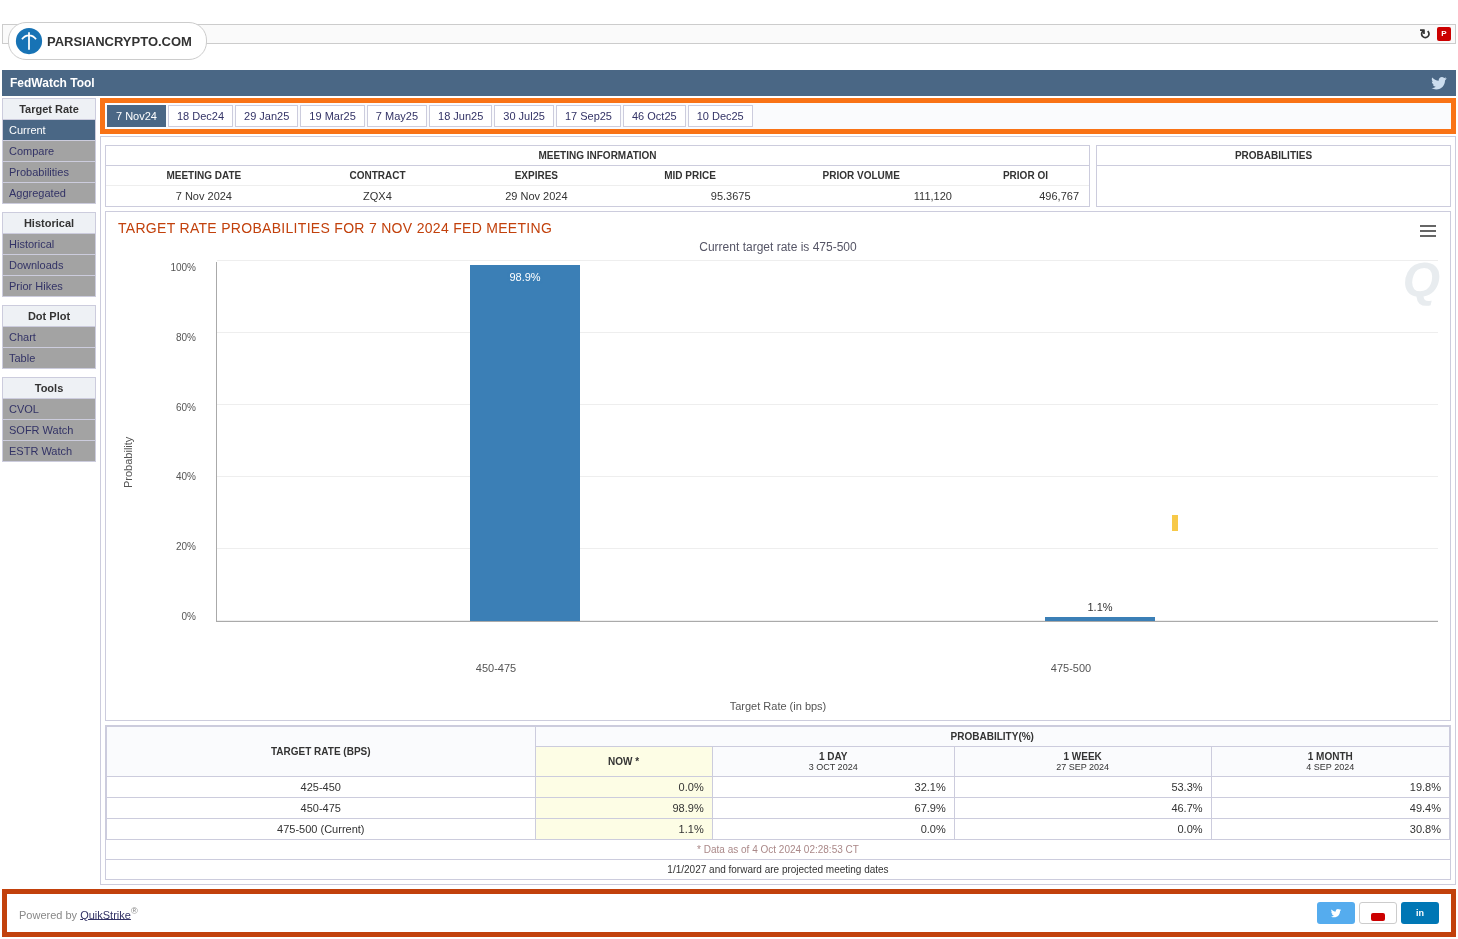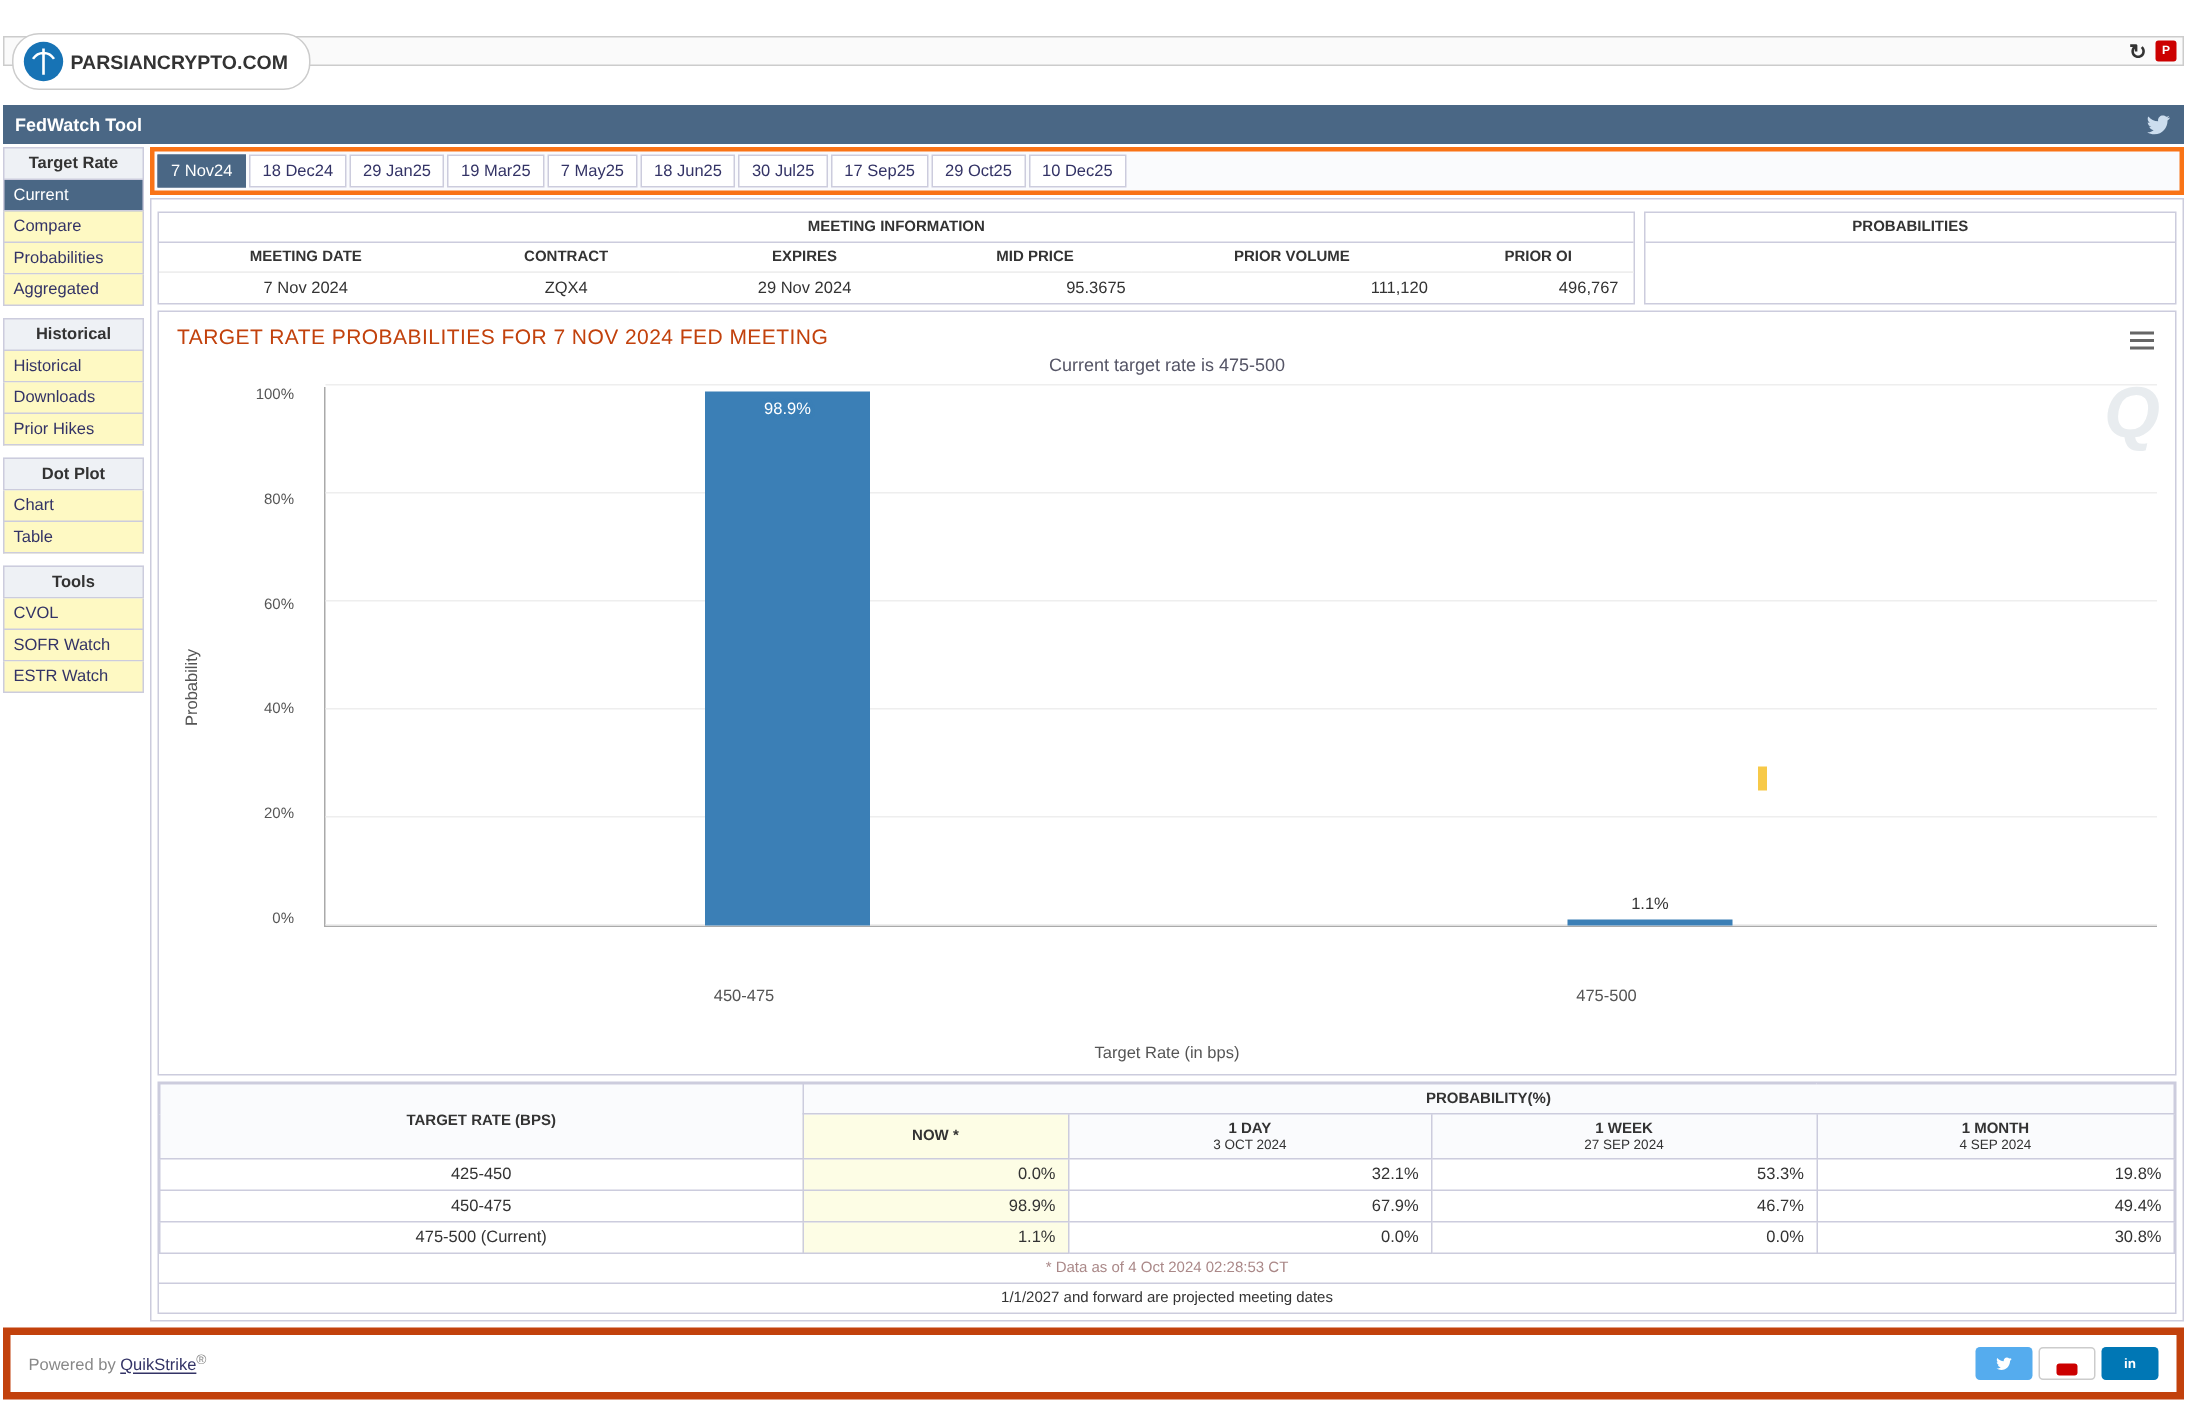--- a/index.html
+++ b/index.html
@@ -9,25 +9,25 @@
 .logo-bubble { position: absolute; left: 6px; top: -2px; background: #fff; border: 1px solid #ccc; border-radius: 18px; padding: 4px 14px 4px 6px; display: flex; align-items: center; font-weight: bold; font-size: 13px; }
 .logo-bubble svg { width: 28px; height: 28px; margin-right: 4px; }
 .top-strip { border: 1px solid #ccc; height: 20px; background: #fafafa; margin-top: 22px; display: flex; justify-content: flex-end; align-items: center; padding: 0 4px; }
 .top-strip span { cursor: pointer; margin-left: 6px; }
 .pdf-ico { width: 14px; height: 14px; background: #c00; display: inline-block; color: #fff; font-size: 8px; line-height: 14px; text-align: center; font-weight: bold; border-radius: 2px; }
 .title-bar { background: #4a6785; color: #fff; padding: 4px 8px; margin-top: 2px; display: flex; justify-content: space-between; align-items: center; font-size: 12px; font-weight: bold; gap: 44px; }
 .title-bar svg { width: 18px; height: 18px; fill: #cde; cursor: pointer; }
 .layout { display: flex; margin-top: 2px; gap: 4px; }
 .sidebar { width: 94px; flex-shrink: 0; }
 .sb-head { background: #eef1f5; border: 1px solid #ccd; font-weight: bold; text-align: center; padding: 4px 0; font-size: 11px; color: #333; }
-.sb-item { border: 1px solid #ccd; border-top: none; padding: 4px 6px; font-size: 11px; color: #336; cursor: pointer; background: #fef9c3; }
+.sb-item { border: 1px solid #ccd; border-top: none; padding: 4px 6px; font-size: 11px; color: #336; cursor: pointer; background: #a3a3a3; }
 .sb-item.active { background: #4a6785; color: #fff; }
 .sb-gap { height: 8px; }
 .main { flex: 1; }
-.tabs { display: flex; border: 3px solid #f97316; background: #fafbfd; padding: 2px; }
+.tabs { display: flex; border: 5px solid #f97316; background: #fafbfd; padding: 2px; }
 .tab { border: 1px solid #ccd; padding: 4px 8px; font-size: 11px; color: #336; cursor: pointer; margin-right: 2px; background: #fff; }
 .tab.active { background: #4a6785; color: #fff; border-color: #4a6785; }
 .info-row { display: flex; gap: 6px; margin-top: 4px; }
 .info-box { border: 1px solid #ccd; background: #fff; }
 .mi { flex: 1; }
 .prob { width: 355px; }
 .box-title { text-align: center; font-weight: bold; font-size: 10px; padding: 4px 0; border-bottom: 1px solid #ccd; }
 .mi-table { width: 100%; border-collapse: collapse; }
 .mi-table th { font-size: 10px; font-weight: bold; padding: 4px; border-bottom: 1px solid #eee; text-align: center; }
 .mi-table td { font-size: 11px; padding: 4px; text-align: center; }
@@ -119,21 +119,21 @@
     <div class="main">
       <div class="tabs" id="tabs">
           <div class="tab active">7 Nov24</div>
           <div class="tab">18 Dec24</div>
           <div class="tab">29 Jan25</div>
           <div class="tab">19 Mar25</div>
           <div class="tab">7 May25</div>
           <div class="tab">18 Jun25</div>
           <div class="tab">30 Jul25</div>
           <div class="tab">17 Sep25</div>
-          <div class="tab">29 Oct25</div>
+          <div class="tab">46 Oct25</div>
           <div class="tab">10 Dec25</div>
         </div>
 
       <div class="panel-outer">
         <div class="info-row">
           <div class="info-box mi">
             <div class="box-title">MEETING INFORMATION</div>
             <table class="mi-table">
                 <thead>
                   <tr id="mi-h">

